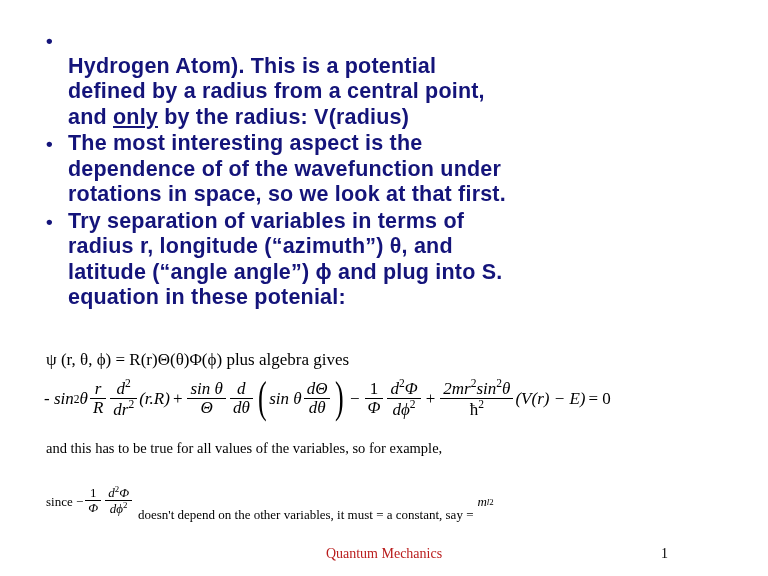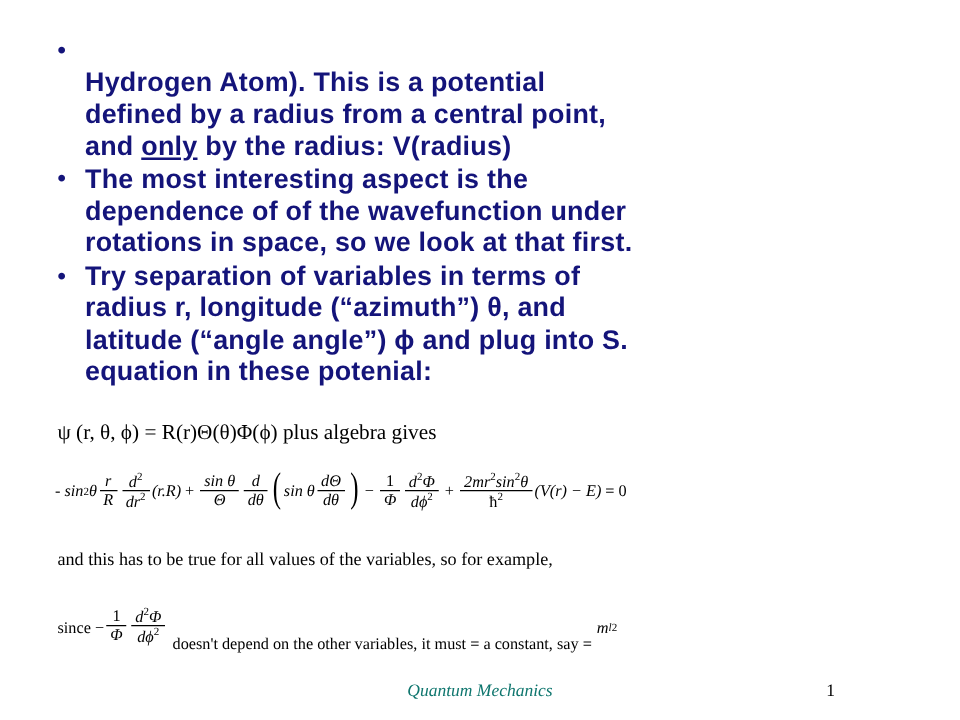--- a/index.html
+++ b/index.html
@@ -53,27 +53,27 @@
 
   
   .math-block {
     position: absolute;
     color: #000000;
     font-family: "Liberation Serif", serif;
     white-space: nowrap;
   }
   .line1 {
     left: 46px;
-    top: 336px;
+    top: 350px;
     font-size: 17px;
   }
   .bigeq {
     left: 44px;
     top: 374px;
-    font-size: 13px;
+    font-size: 17px;
   }
   .line2 {
     left: 46px;
     top: 440px;
     font-size: 14.5px;
     font-family: Liberation Serif, serif;
   }
   .line3 {
     left: 46px;
     top: 480px;
@@ -136,22 +136,21 @@
     height: 36px;
   }
   .footer-center {
     position: absolute;
     left: 0;
     right: 0;
     top: 6px;
     text-align: center;
     font-family: "Liberation Serif", serif;
     font-size: 14px;
-    color: #0f766e;
-    font-style: italic;
+    color: #b91c1c;
   }
   .footer-page {
     position: absolute;
     right: 100px;
     top: 6px;
     font-family: "Liberation Serif", serif;
     font-size: 14px;
     color: #000000;
   }
 </style>

